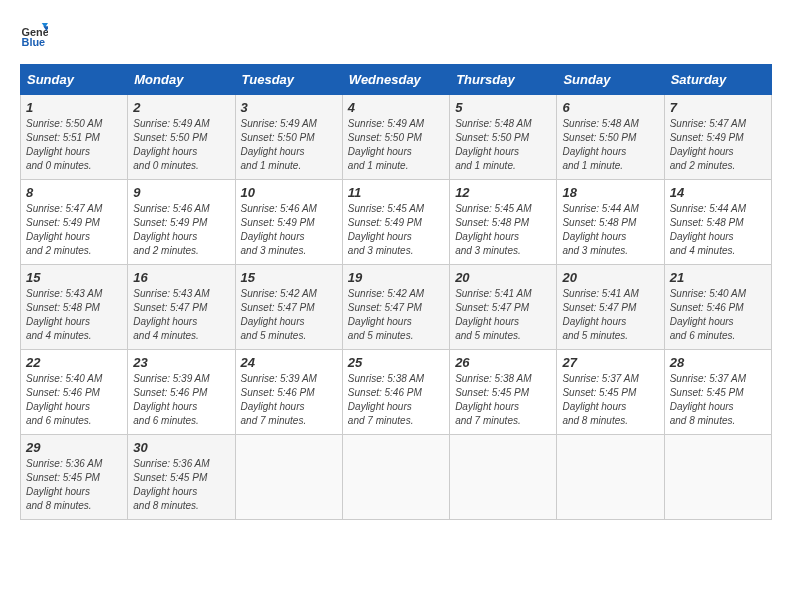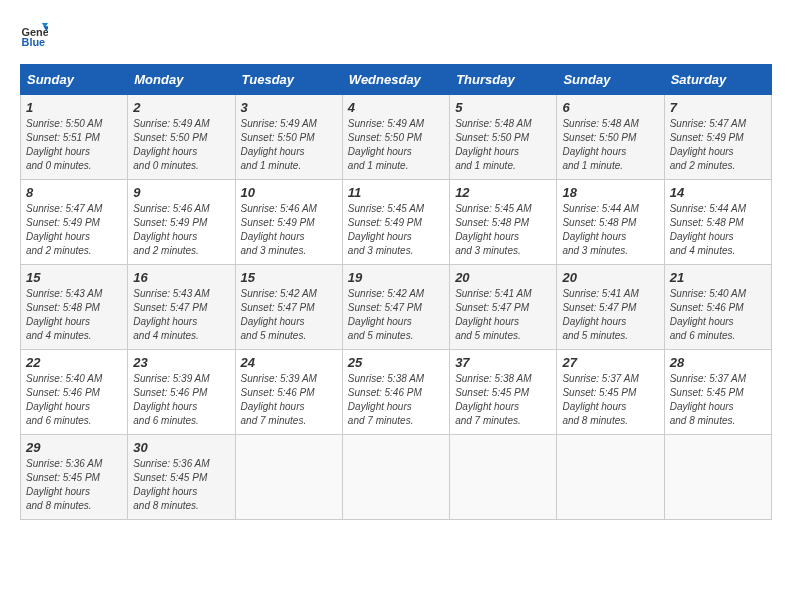--- a/index.html
+++ b/index.html
@@ -217,21 +217,21 @@
         </td>
         <td>
           <span class="day-num">24</span>
           <div class="cell-content">Sunrise: 5:39 AM<br>Sunset: 5:46 PM<br>Daylight hours<br>and 7 minutes.</div>
         </td>
         <td>
           <span class="day-num">25</span>
           <div class="cell-content">Sunrise: 5:38 AM<br>Sunset: 5:46 PM<br>Daylight hours<br>and 7 minutes.</div>
         </td>
         <td>
-          <span class="day-num">37</span>
+          <span class="day-num">26</span>
           <div class="cell-content">Sunrise: 5:38 AM<br>Sunset: 5:45 PM<br>Daylight hours<br>and 7 minutes.</div>
         </td>
         <td>
           <span class="day-num">27</span>
           <div class="cell-content">Sunrise: 5:37 AM<br>Sunset: 5:45 PM<br>Daylight hours<br>and 8 minutes.</div>
         </td>
         <td>
           <span class="day-num">28</span>
           <div class="cell-content">Sunrise: 5:37 AM<br>Sunset: 5:45 PM<br>Daylight hours<br>and 8 minutes.</div>
         </td>

